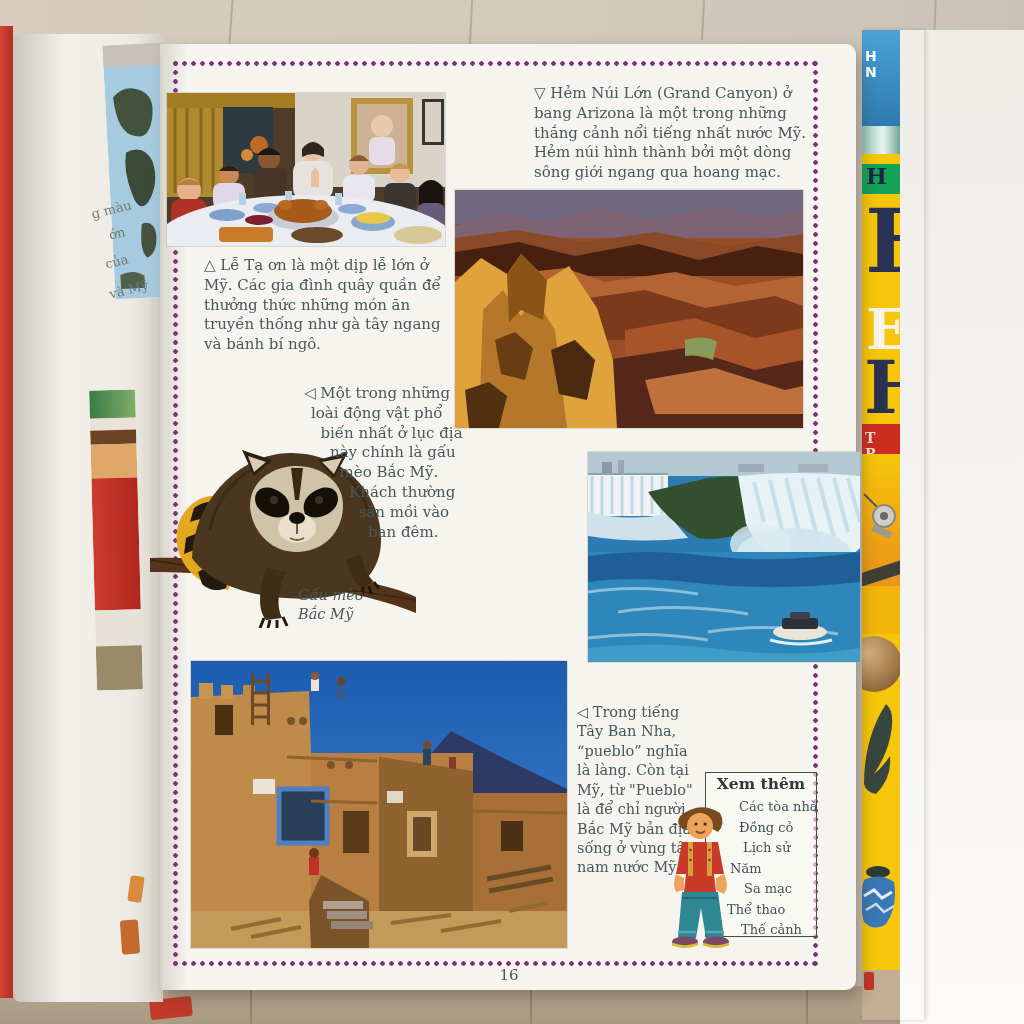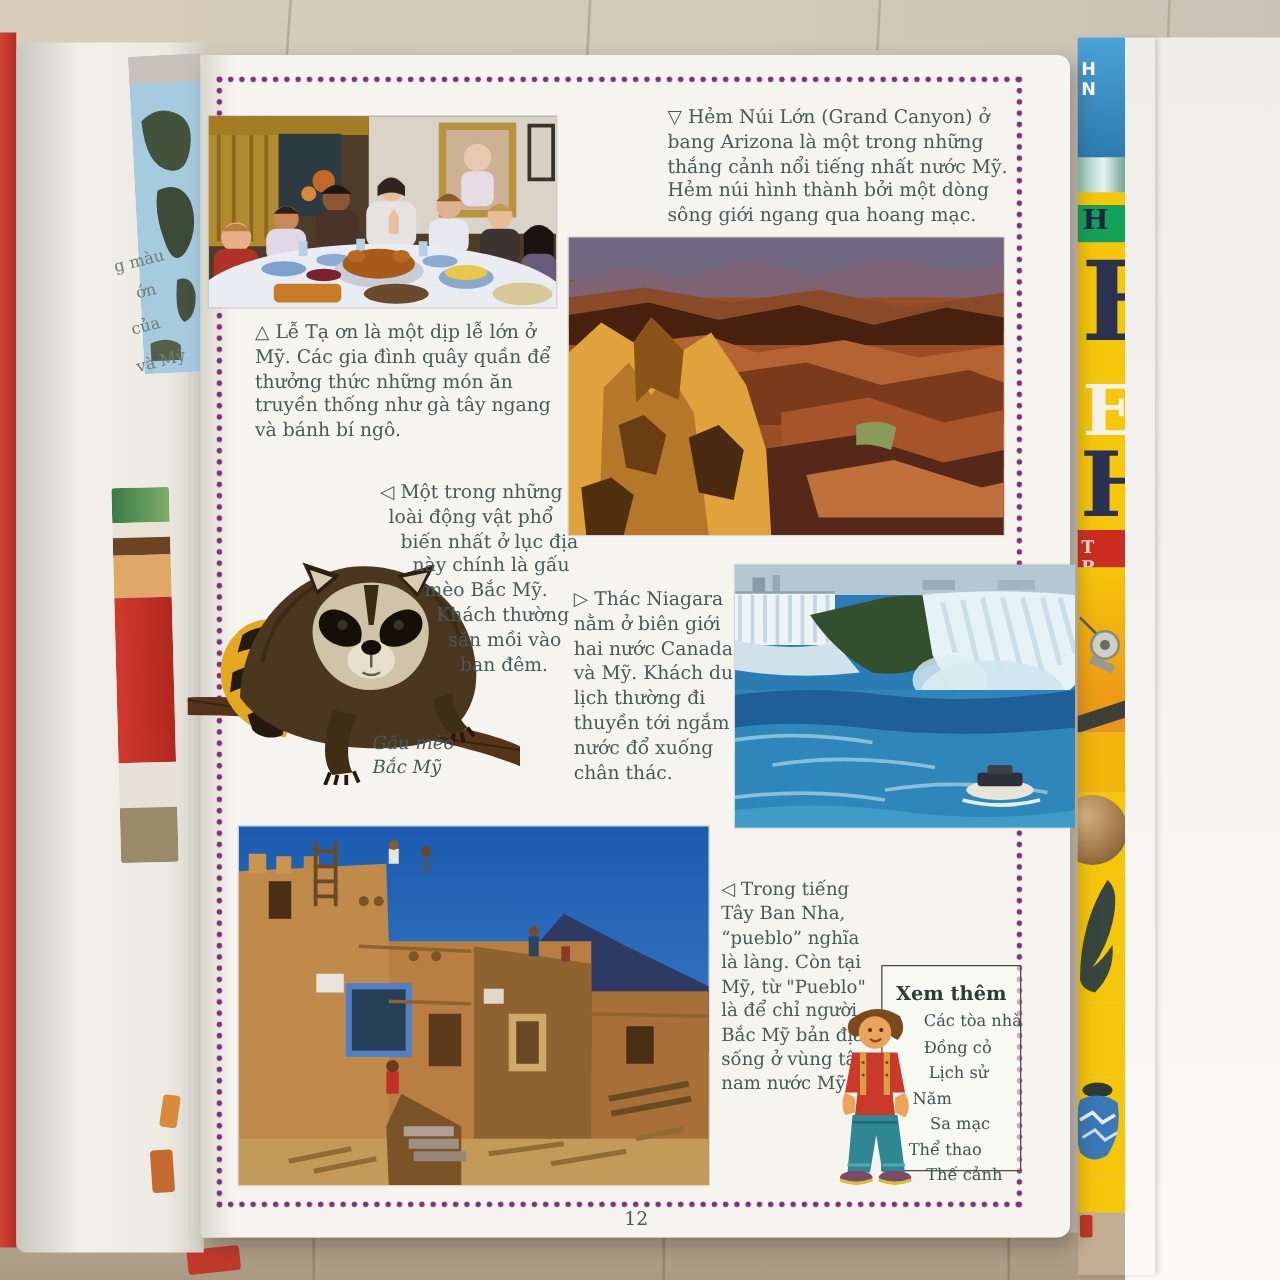--- a/index.html
+++ b/index.html
@@ -37,21 +37,21 @@
   .dots-h{height:7px;background-image:radial-gradient(circle at 3.5px 3.5px,#83307c 2px,rgba(0,0,0,0) 2.5px);background-size:9px 7px;background-repeat:repeat-x;}
   .dots-v{width:7px;background-image:radial-gradient(circle at 3.5px 3.5px,#83307c 2px,rgba(0,0,0,0) 2.5px);background-size:7px 9px;background-repeat:repeat-y;}
 
   .cap{color:#46595b;font-size:15px;line-height:1.32;}
   .cap-sm{color:#46595b;font-size:14.5px;line-height:1.34;}
   .photo{box-shadow:0 0 0 1px rgba(180,180,175,.45);}
 
   .rc-shape{float:left;width:64px;height:158px;shape-outside:polygon(0% 16%,100% 100%,0% 100%);}
 
   .see-box{border:1.6px solid #4a4a46;background:rgba(252,251,247,.6);}
-  .see-title{font-weight:bold;color:#2c3a38;font-size:15.5px;text-align:center;margin-top:12px;}
+  .see-title{font-weight:bold;color:#2c3a38;font-size:15.5px;text-align:center;margin-top:1px;}
   .see-item{color:#3f5254;font-size:13px;line-height:1.58;margin-left:33px;white-space:nowrap;}
 
   .pagenum{color:#4c5a58;font-size:15px;text-align:center;width:100%;}
 </style>
 </head>
 <body>
 
 <div id="scene">
 
   <div class="abs floor-top"></div>
@@ -283,21 +283,20 @@
       <g>
         <path d="M116 158 C108 184 108 200 116 210 L132 208 C126 196 128 178 136 162Z" fill="#3f2d16"></path>
         <path d="M114 208 L110 218 M120 210 L118 218 M127 210 L127 218 M133 207 L137 216" stroke="#241808" stroke-width="3"></path>
         <path d="M196 150 C200 164 204 172 212 178 L224 172 C216 164 212 154 212 144Z" fill="#3f2d16"></path>
         <path d="M213 177 L212 186 M219 176 L221 184 M224 172 L229 179" stroke="#241808" stroke-width="3"></path>
       </g>
     </svg>
 
     <div class="abs cap-sm" style="left:136px;top:542px;width:86px;font-style:italic;z-index:5;">Gấu mèo Bắc Mỹ</div>
 
-    <div class="abs cap" style="left:297px;top:426px;width:128px;">▷ Thác Niagara nằm ở biên giới hai nước Canada và Mỹ. Khách du lịch thường đi thuyền tới ngắm nước đổ xuống chân thác.</div>
 
     <svg class="abs photo" style="left:426px;top:408px;z-index:6;" width="272" height="210" viewBox="0 0 272 210">
       <rect width="272" height="210" fill="#2b7cb4"></rect>
       <rect width="272" height="24" fill="#b4c8d2"></rect>
       <rect x="14" y="10" width="10" height="12" fill="#8a9aa4"></rect>
         <rect x="30" y="8" width="6" height="14" fill="#98a8b2"></rect>
         <rect x="150" y="12" width="26" height="8" fill="#9aacb6"></rect>
         <rect x="210" y="12" width="30" height="8" fill="#a4b4be"></rect>
       <rect x="0" y="22" width="80" height="42" fill="#eef4f6"></rect>
       <path d="M4 24 V62 M14 24 V64 M24 24 V62 M34 24 V64 M44 24 V62 M54 24 V64 M64 24 V62 M74 24 V62" stroke="#c2d8e0" stroke-width="3"></path>
@@ -406,16 +405,16 @@
       <path d="M66 76 Q72 88 66 96 L58 92 L58 80Z" fill="#eca45c"></path>
       <path d="M24 94 L60 94 L66 140 L48 140 L43 110 L38 140 L20 140Z" fill="#2f8794"></path>
       <path d="M24 100 L60 100" stroke="#1f6a76" stroke-width="2"></path>
       <path d="M20 134 H38 M48 134 H66" stroke="#56a8b4" stroke-width="2.5"></path>
       <ellipse cx="27" cy="144" rx="13" ry="5.5" fill="#7c4a66"></ellipse>
         <path d="M14 146 Q27 151 40 146" stroke="#d8c030" stroke-width="2.5" fill="none"></path>
       <ellipse cx="58" cy="144" rx="13" ry="5.5" fill="#7c4a66"></ellipse>
         <path d="M45 146 Q58 151 71 146" stroke="#d8c030" stroke-width="2.5" fill="none"></path>
     </svg>
 
-    <div class="abs pagenum" style="top:922px;">12</div>
+    <div class="abs pagenum" style="top:922px;">16</div>
   </div>
 
 </div>
 
 </body></html>

